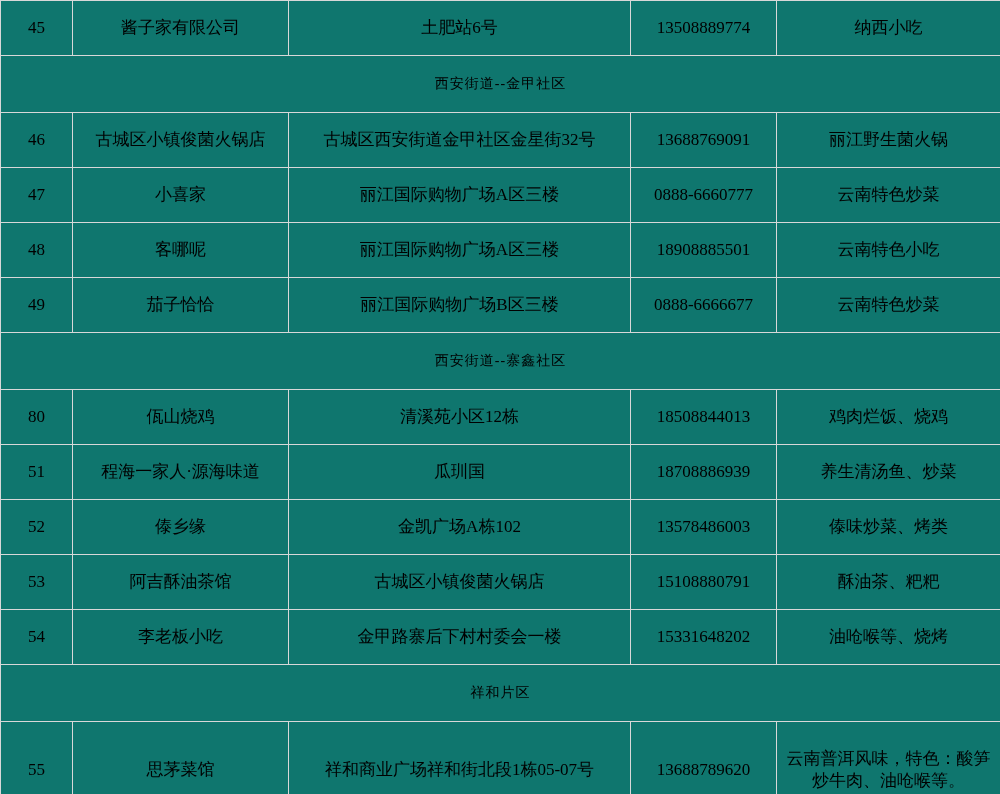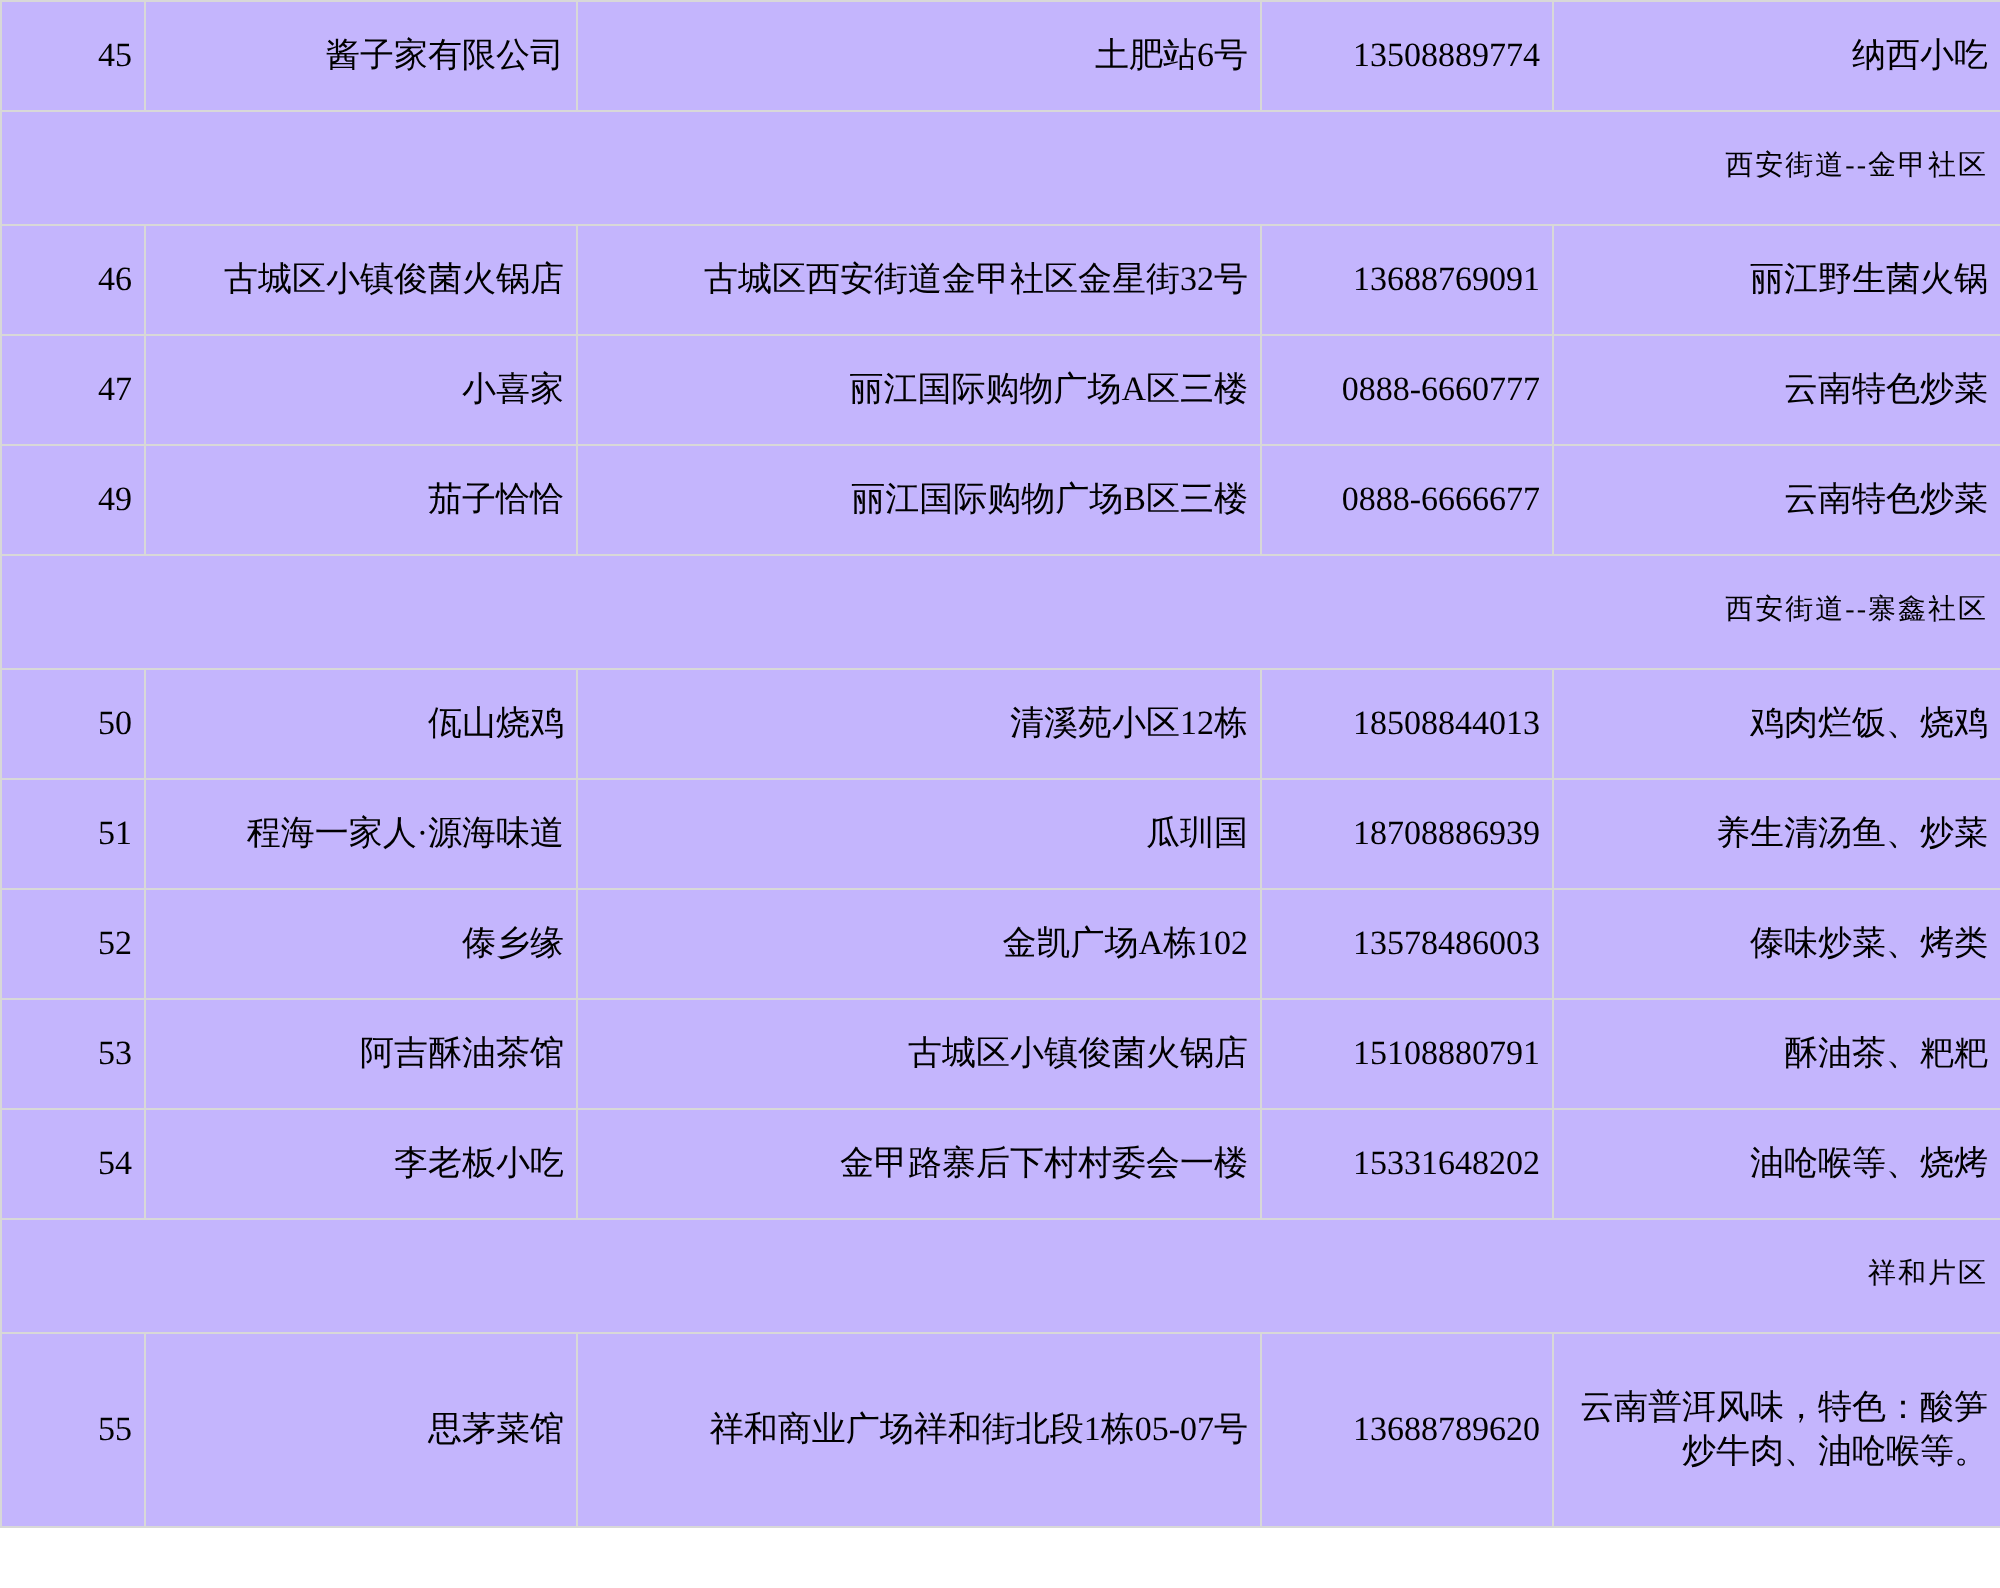--- a/index.html
+++ b/index.html
@@ -19,26 +19,26 @@
     position: relative;
   }
   table.reg-table {
     border-collapse: collapse;
     table-layout: fixed;
     width: 1000px;
   }
   table.reg-table td {
     border: 1px solid #d8d8d8;
     padding: 0 6px;
-    text-align: right;
+    text-align: center;
     vertical-align: middle;
     font-size: 17px;
     line-height: 1.32;
     color: #000;
-    background: #c4b5fd;
+    background: #0f766e;
     word-break: break-word;
   }
   
   col.c-idx   { width: 72px; }
   col.c-name  { width: 216px; }
   col.c-addr  { width: 342px; }
   col.c-phone { width: 146px; }
   col.c-type  { width: 224px; }
 
   tr.data-row td { height: 54px; }
@@ -97,35 +97,42 @@
       </tr>
 
       <tr class="data-row">
         <td>47</td>
         <td>小喜家</td>
         <td>丽江国际购物广场A区三楼</td>
         <td>0888-6660777</td>
         <td>云南特色炒菜</td>
       </tr>
 
+      <tr class="data-row">
+        <td>48</td>
+        <td>客哪呢</td>
+        <td>丽江国际购物广场A区三楼</td>
+        <td>18908885501</td>
+        <td>云南特色小吃</td>
+      </tr>
 
       <tr class="data-row">
         <td>49</td>
         <td>茄子恰恰</td>
         <td>丽江国际购物广场B区三楼</td>
         <td>0888-6666677</td>
         <td>云南特色炒菜</td>
       </tr>
 
       <tr class="section-row">
         <td colspan="5">西安街道--寨鑫社区</td>
       </tr>
 
       <tr class="data-row">
-        <td>50</td>
+        <td>80</td>
         <td>佤山烧鸡</td>
         <td>清溪苑小区12栋</td>
         <td>18508844013</td>
         <td>鸡肉烂饭、烧鸡</td>
       </tr>
 
       <tr class="data-row">
         <td>51</td>
         <td>程海一家人·源海味道</td>
         <td>瓜玔国</td>

